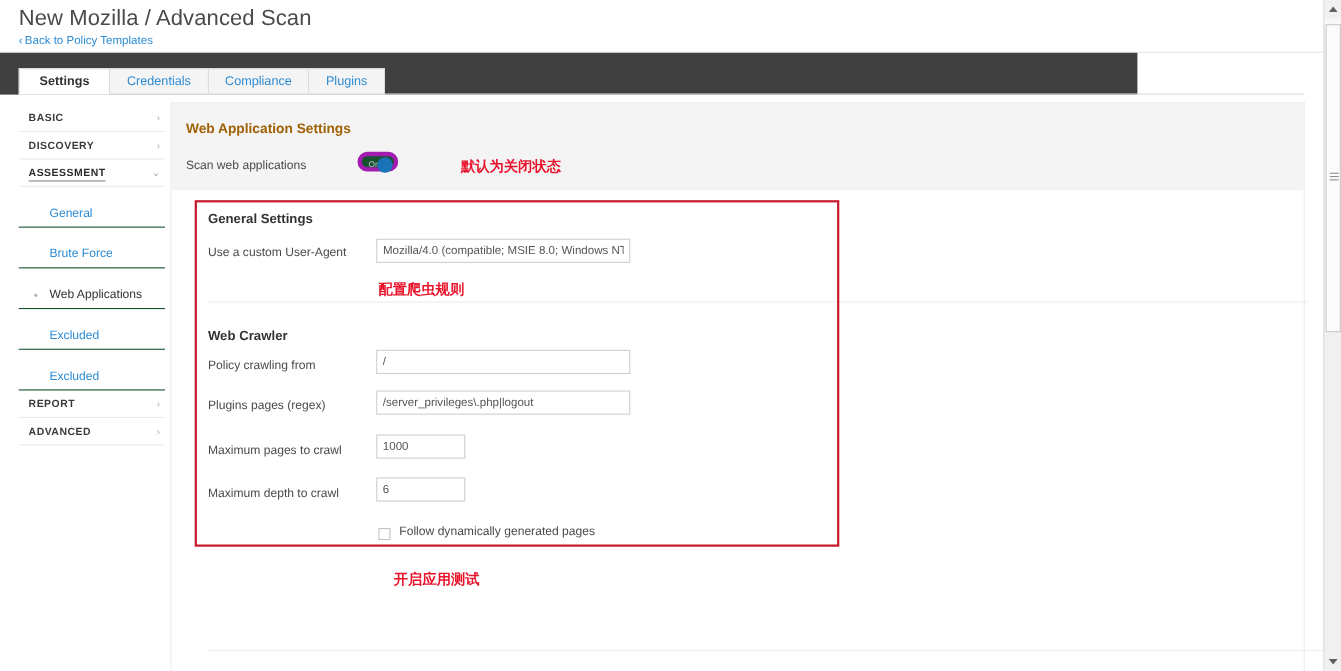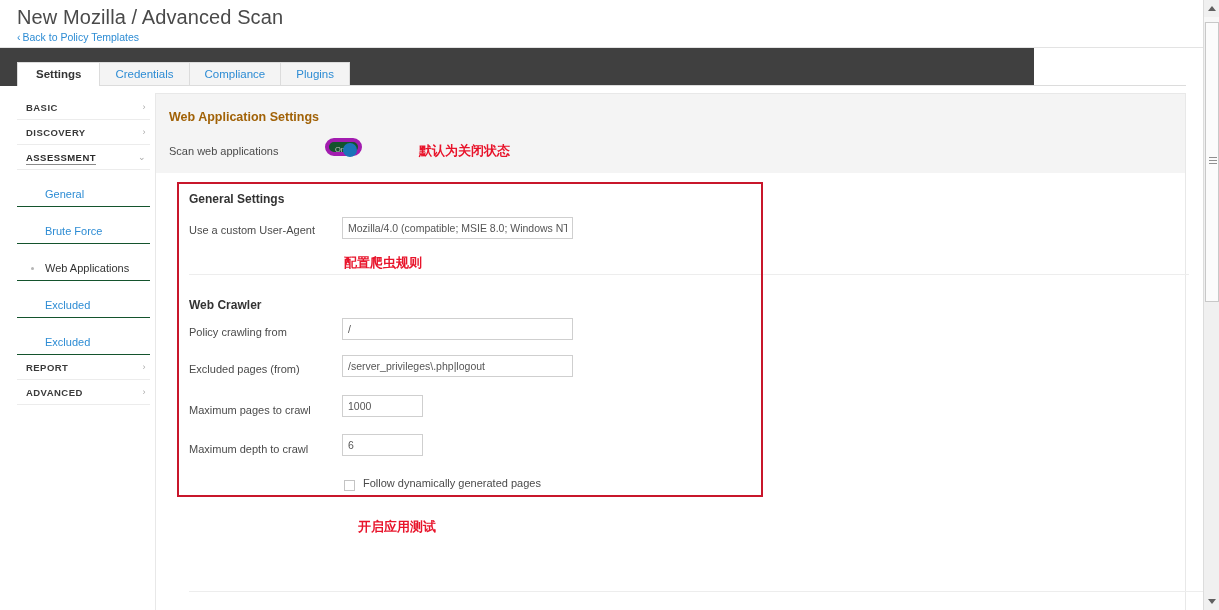--- a/index.html
+++ b/index.html
@@ -339,21 +339,21 @@
       <div class="field-label" style="left:33px; top:51px;">Use a custom User-Agent</div>
       <input class="txtinput wide" style="left: 186px; top: 44px;" type="text" value="Mozilla/4.0 (compatible; MSIE 8.0; Windows NT 5.1;">
 
       <div class="hr-light" style="left:33px; top:101px; width:1000px;"></div>
 
       <div class="section-title" style="left:33px; top:125px;">Web Crawler</div>
 
       <div class="field-label" style="left:33px; top:153px;">Policy crawling from</div>
       <input class="txtinput wide" style="left: 186px; top: 145px;" type="text" value="/">
 
-      <div class="field-label" style="left:33px; top:190px;">Excluded pages (from)</div>
+      <div class="field-label" style="left:33px; top:190px;">Plugins pages (regex)</div>
       <input class="txtinput wide" style="left: 186px; top: 182px;" type="text" value="/server_privileges\.php|logout">
 
       <div class="field-label" style="left:33px; top:231px;">Maximum pages to crawl</div>
       <input class="txtinput narrow" style="left: 186px; top: 222px;" type="text" value="1000">
 
       <div class="field-label" style="left:33px; top:270px;">Maximum depth to crawl</div>
       <input class="txtinput narrow" style="left: 186px; top: 261px;" type="text" value="6">
 
       <div class="chk-row" style="left:188px; top:307px;">
         <span class="chk"></span>

